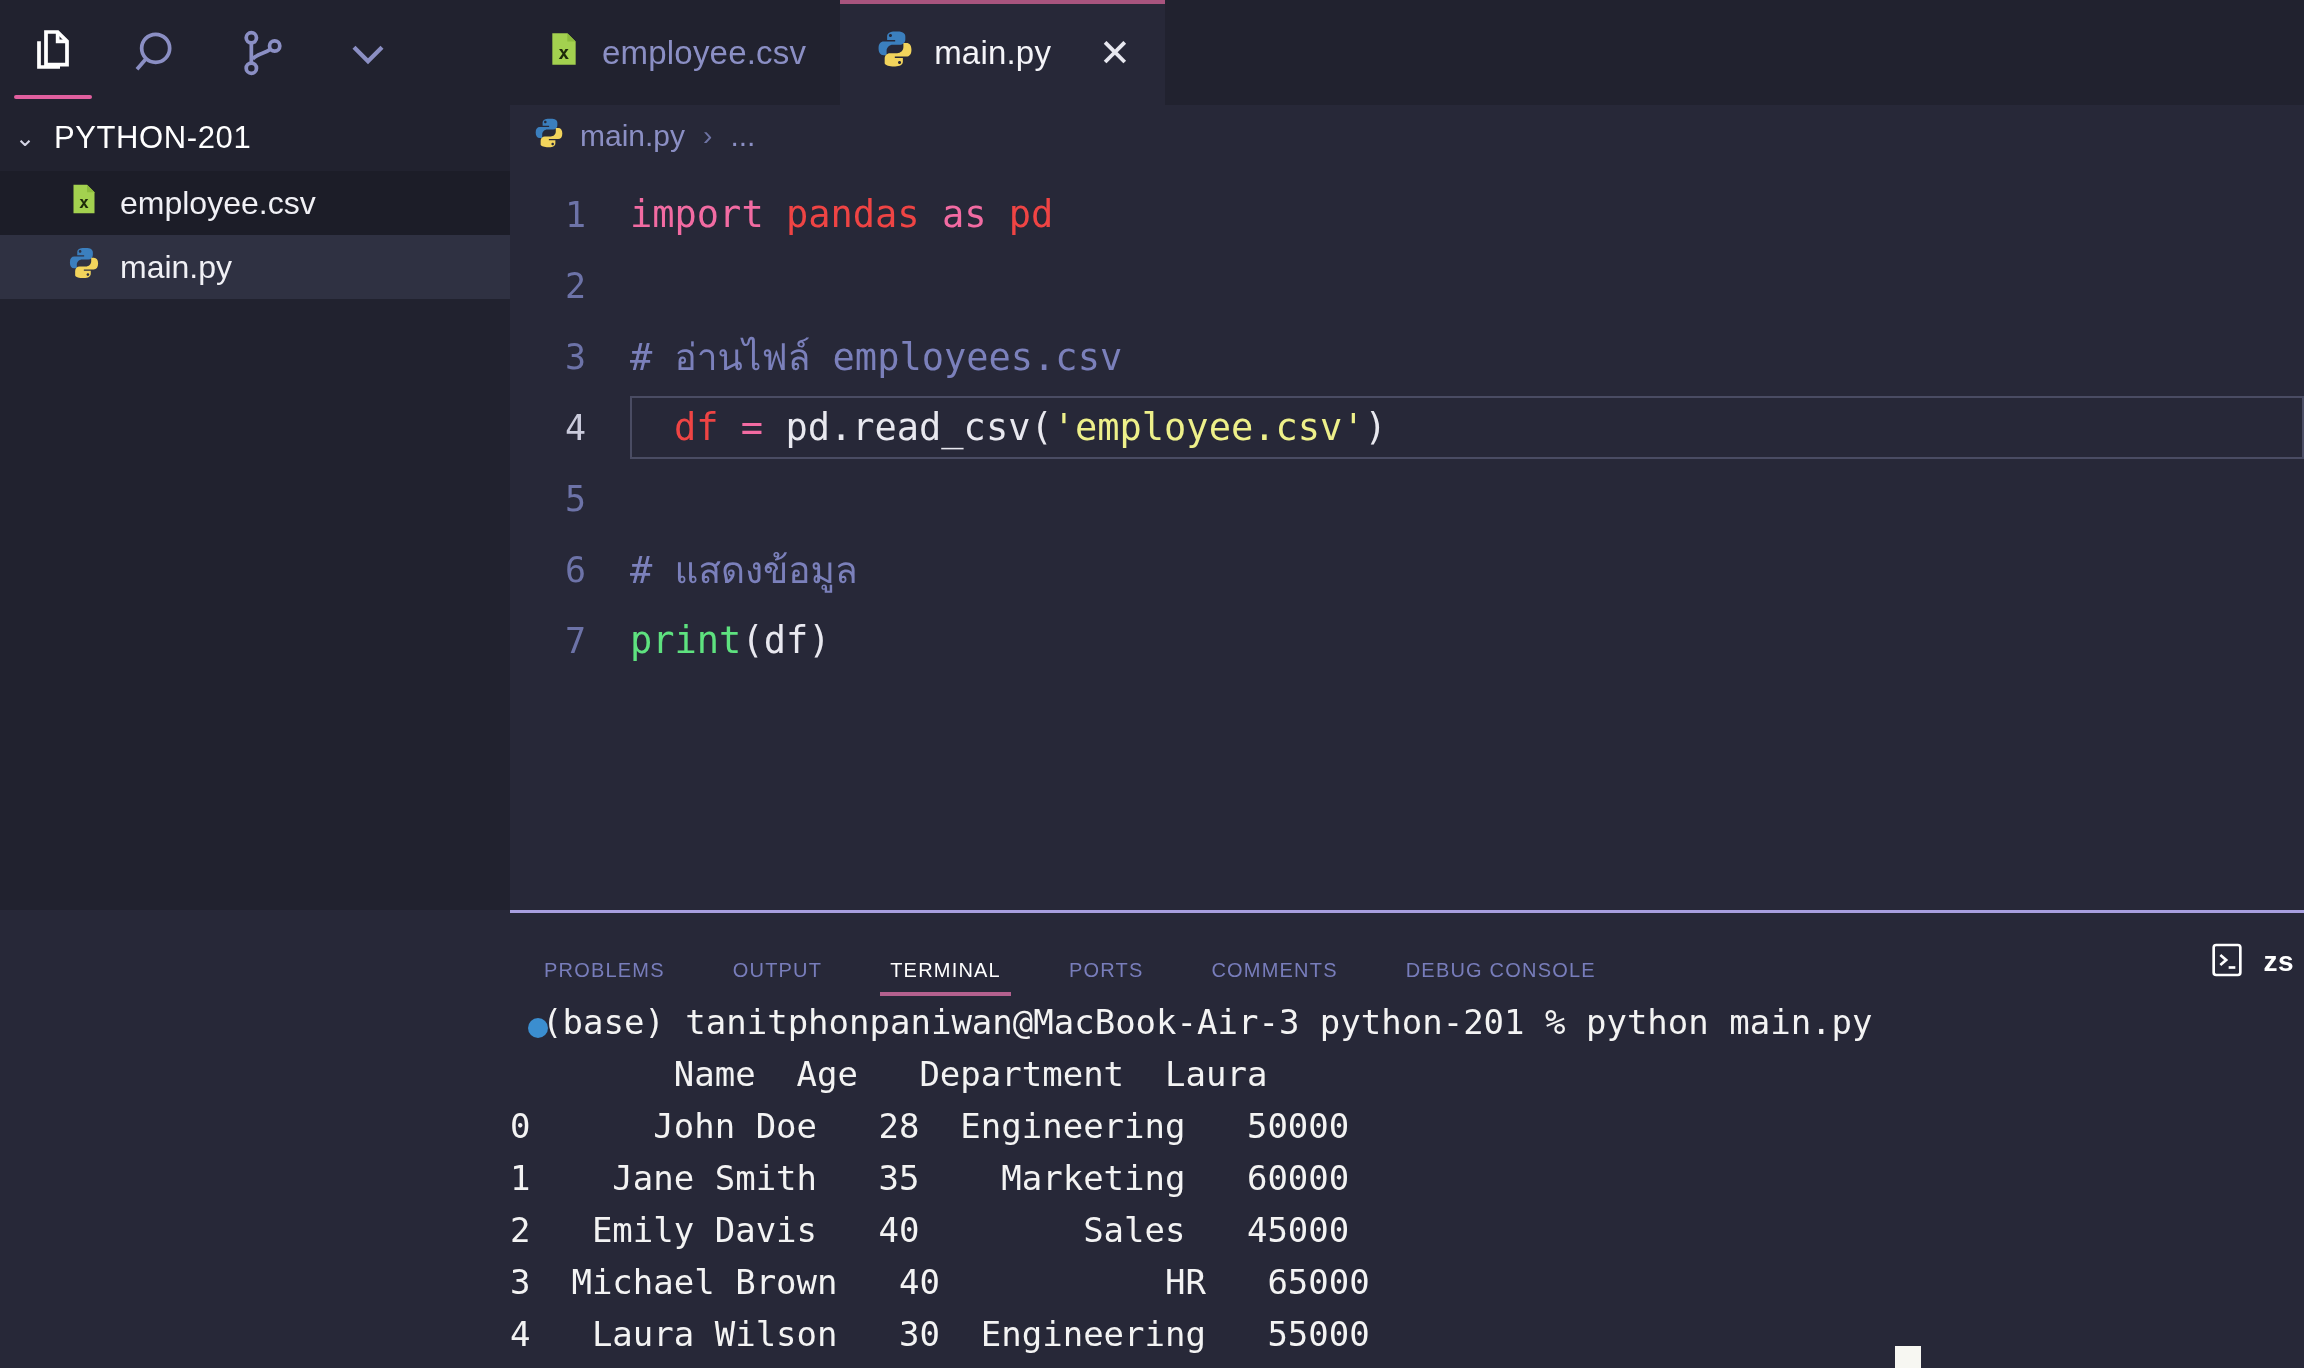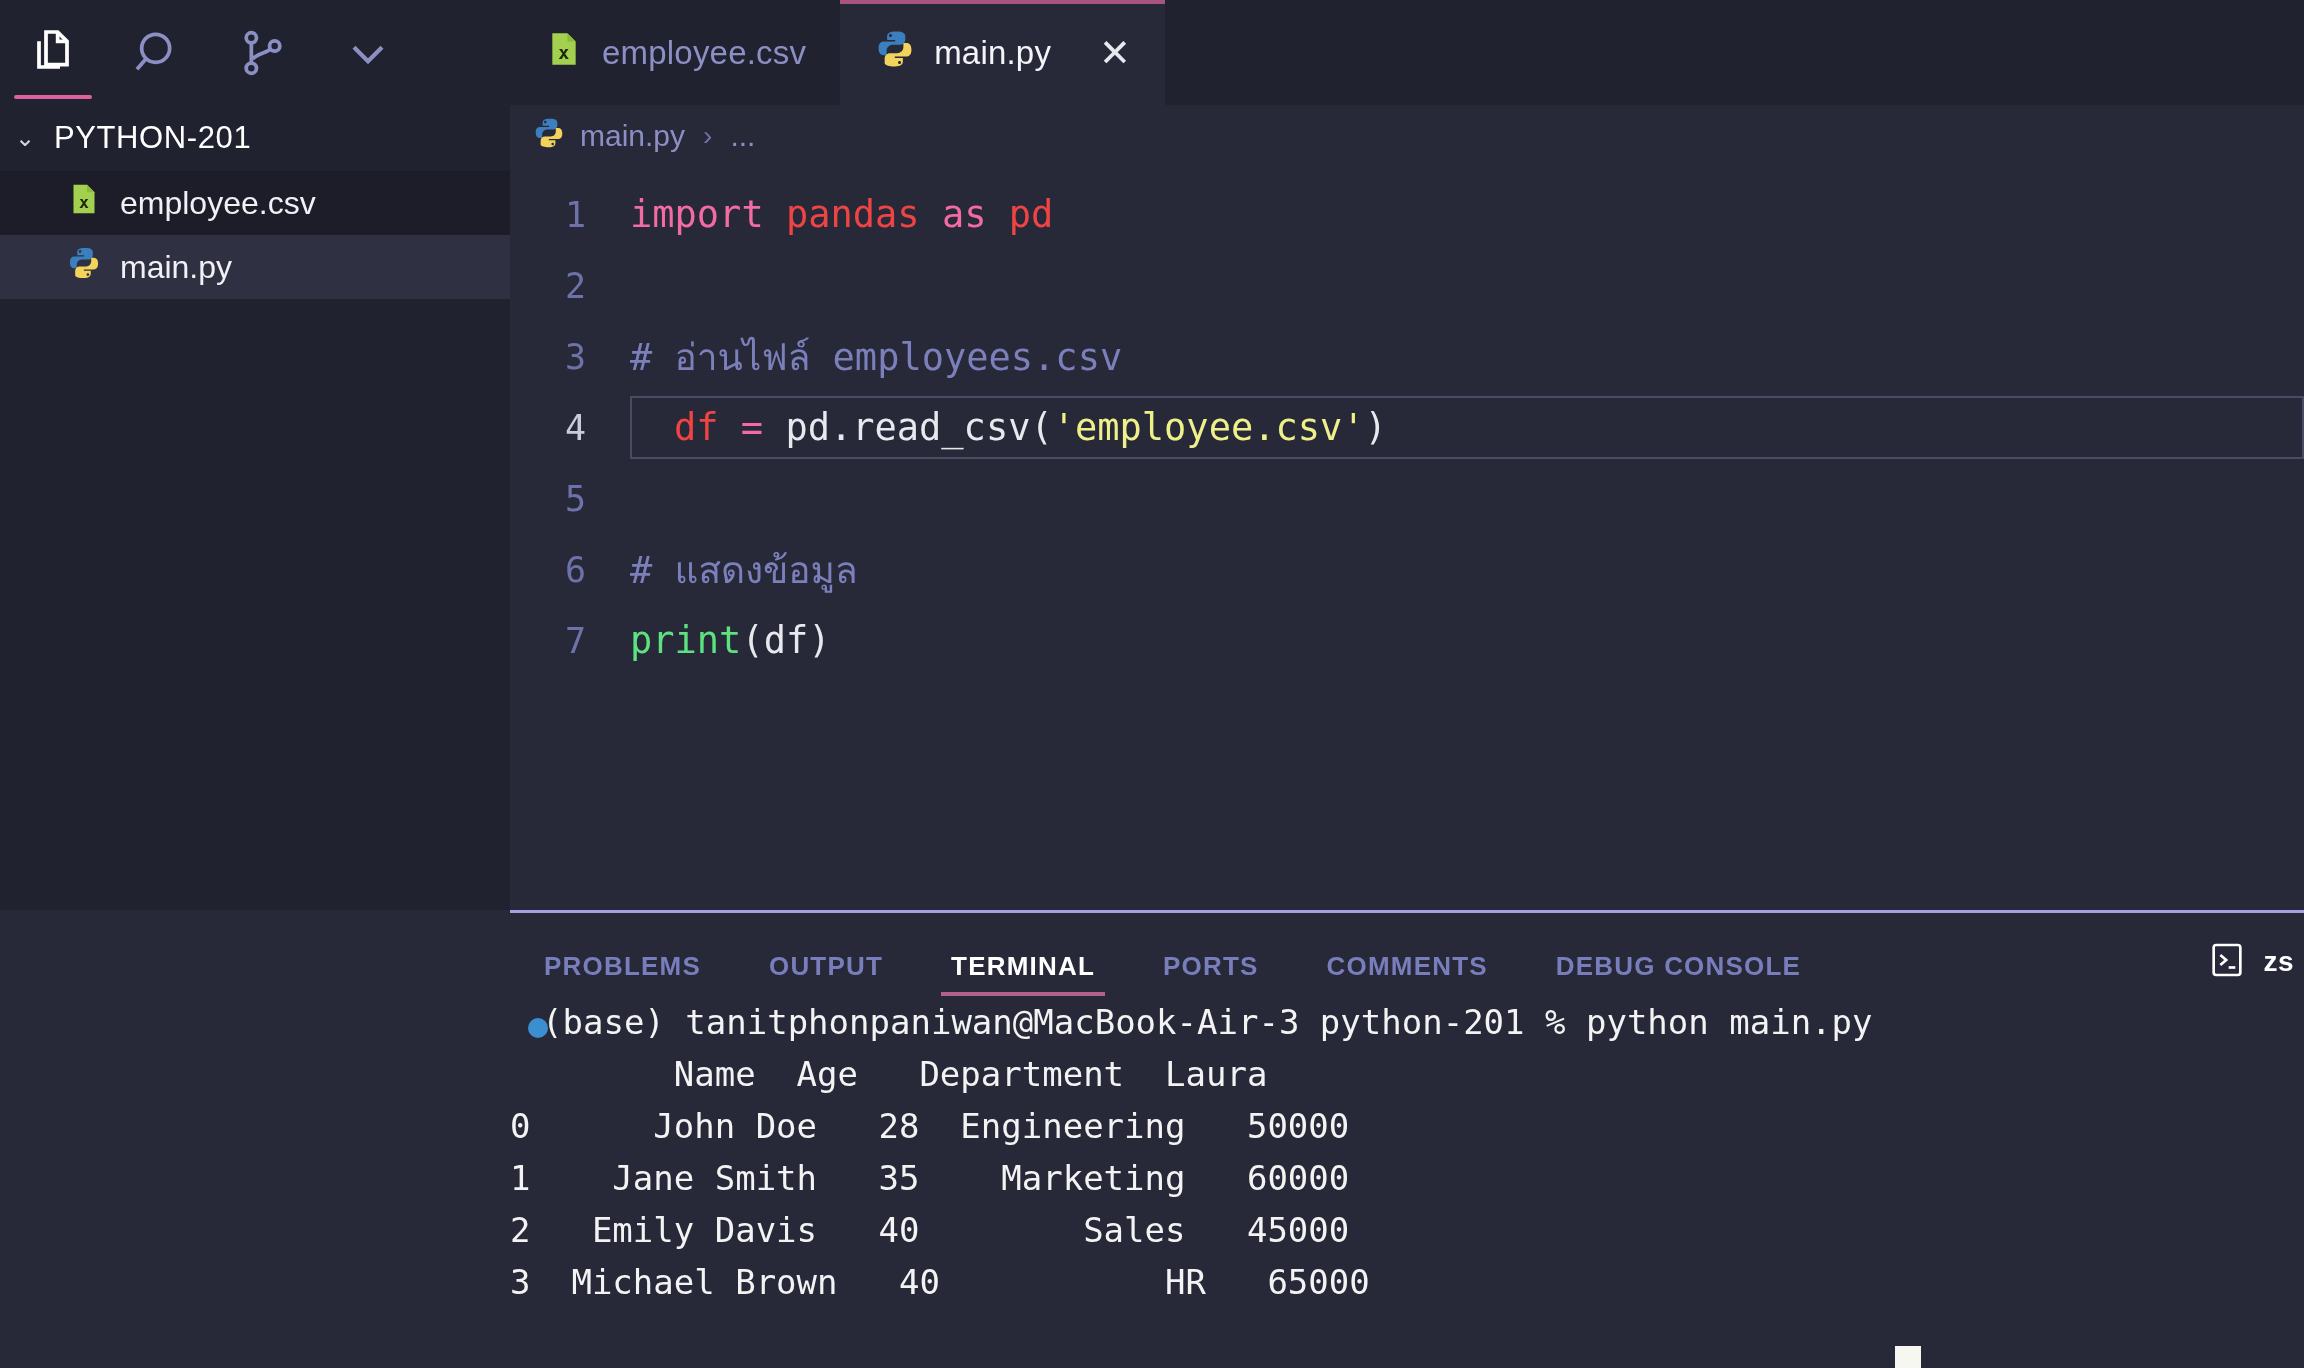--- a/index.html
+++ b/index.html
@@ -103,21 +103,21 @@
 
   
   .panel { height:458px; flex:0 0 458px; display:flex; flex-direction:column; background:#272838; position:relative; }
   .panel-divider { position:absolute; left:510px; right:0; top:0; height:3px; background:#a89fe0; }
   .panel-tabs {
     height:86px; display:flex; align-items:flex-end; padding-left:510px;
     background:#272838;
   }
   .ptab {
     position:relative; padding:0 34px 14px 34px;
-    font-size:26px; font-weight:bold; letter-spacing:1.2px;
+    font-size:20px; font-weight:normal; letter-spacing:1.2px;
     color:#787dbb;
   }
   .ptab.active { color:#ffffff; }
   .ptab.active::after {
     content:""; position:absolute; left:24px; right:24px; bottom:0; height:4px;
     background:#b4608e;
   }
   .ptab-right { margin-left:auto; display:flex; align-items:center; gap:16px; padding-right:10px; padding-bottom:12px; }
   .shell-name { color:#ffffff; font-size:28px; font-weight:bold; letter-spacing:.5px; }
 
@@ -307,18 +307,19 @@
     </div>
     <div class="terminal">
       <div class="prompt-dot"></div>
       <div class="tline prompt">(base) tanitphonpaniwan@MacBook-Air-3 python-201 % python main.py</div>
       <div class="tline">        Name  Age   Department  Laura</div>
       <div id="term-rows">
           <div class="tline">0      John Doe   28  Engineering   50000</div>
           <div class="tline">1    Jane Smith   35    Marketing   60000</div>
           <div class="tline">2   Emily Davis   40        Sales   45000</div>
           <div class="tline">3  Michael Brown   40           HR   65000</div>
+          <div class="tline">4   Laura Wilson   30  Engineering   55000</div>
         </div>
       <div class="term-cursor"></div>
     </div>
   </div>
 
 </div>
 
 </body></html>

